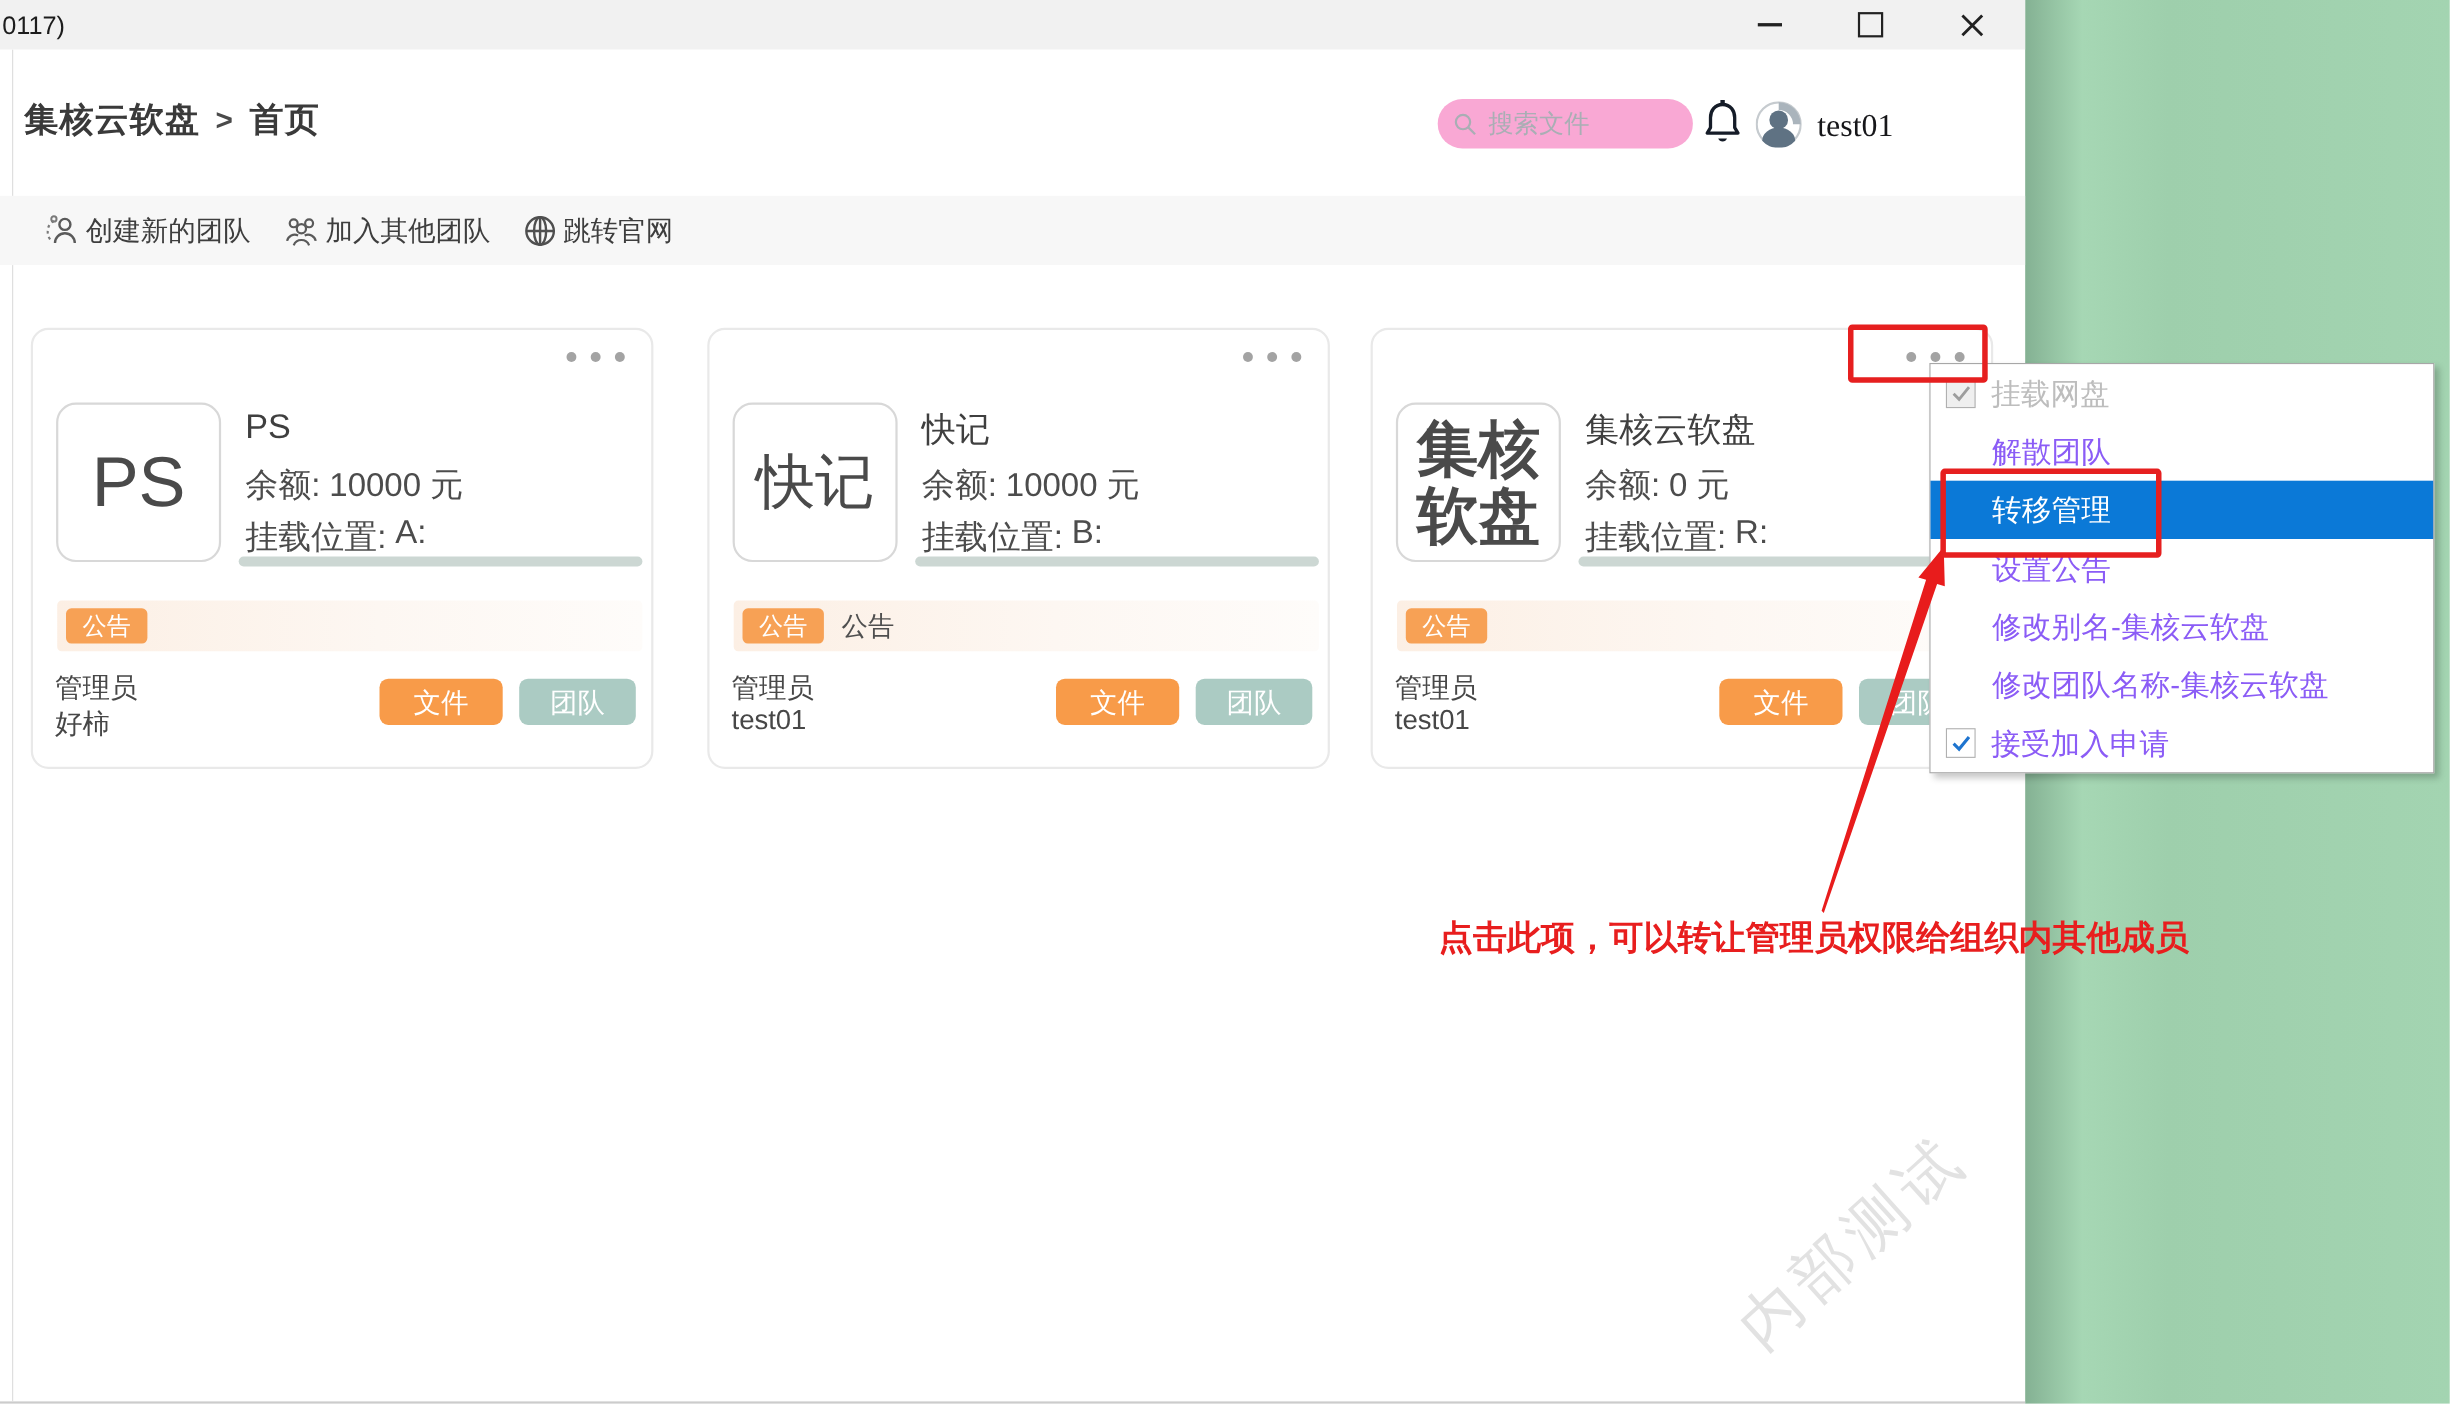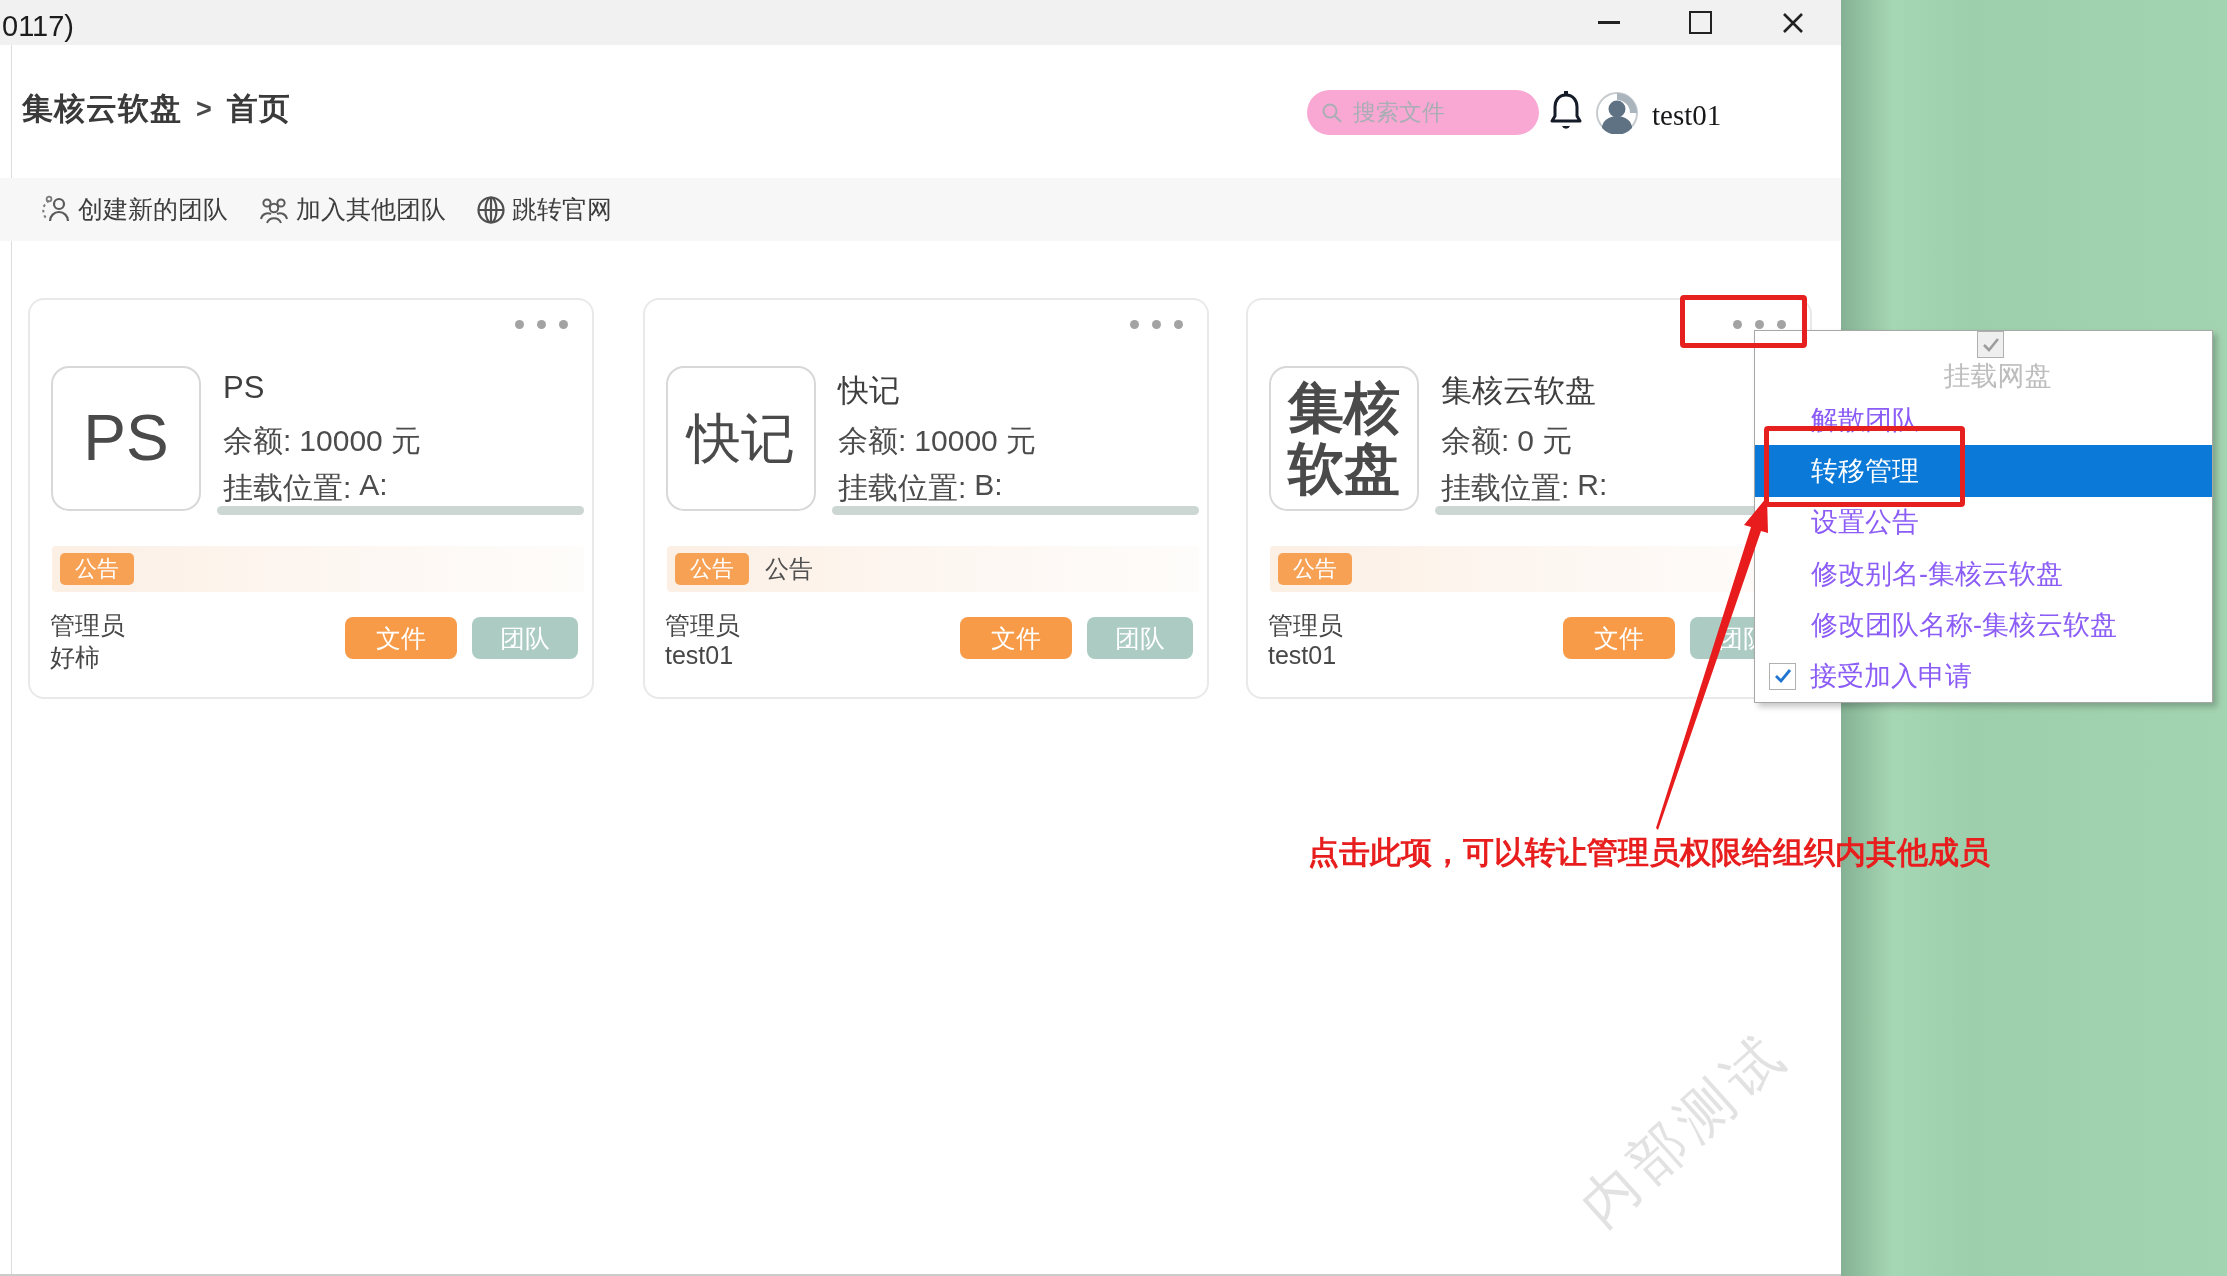--- a/index.html
+++ b/index.html
@@ -7,21 +7,21 @@
   .abs{position:absolute;}
   
   .desktop{left:1841px;top:0;width:386px;height:1276px;
     background:linear-gradient(90deg,#84b193 0px,#a6d7b4 52px,#9ecfac 130px,#a3d4b1 100%);}
   
   .app-window{left:0;top:0;width:1841px;height:1274px;background:#fff;
     border-bottom:2px solid #cccccc;}
   .left-edge{left:11px;top:45px;width:1px;height:1229px;background:#dcdcdc;}
   
   .titlebar{left:0;top:0;width:1841px;height:45px;background:#f1f1f1;}
-  .titlebar-text{left:2px;top:10px;font-size:29px;color:#1c1c1c;}
+  .titlebar-text{left:2px;top:10px;font-size:23px;color:#1c1c1c;}
   .winbtn{top:0;width:46px;height:45px;display:flex;align-items:center;justify-content:center;cursor:default;}
   .btn-min{left:1586px;} .btn-max{left:1677px;} .btn-close{left:1770px;}
   .glyph-min{width:22px;height:3px;background:#222;}
   .glyph-max{width:19px;height:19px;border:2.5px solid #222;}
   
   .breadcrumb{left:22px;top:88px;display:flex;align-items:center;gap:14px;
     font-size:31px;font-weight:600;color:#3a3a3a;letter-spacing:1px;}
   .crumb-sep{font-size:27px;font-weight:600;color:#4a4a4a;}
   .searchbox{left:1307px;top:90px;width:232px;height:45px;border-radius:23px;
     background:#f9a8d4;display:flex;align-items:center;padding:0 14px;box-sizing:border-box;gap:8px;}
@@ -62,21 +62,21 @@
   .btn-files{left:315px;width:112px;background:#f89b49;}
   .btn-team{left:442px;width:106px;background:#abcbc3;}
   
   .context-menu{left:1754px;top:330px;width:459px;height:373px;background:#fff;
     border:1px solid #a7a7a7;box-shadow:4px 4px 6px rgba(0,0,0,0.22);
     display:flex;flex-direction:column;box-sizing:border-box;z-index:20;}
   .menu-row{flex:1;display:flex;align-items:center;padding-left:14px;font-size:27px;cursor:default;}
   .menu-row .mi-label{margin-left:42px;}
   .menu-row.has-check .mi-label{margin-left:14px;}
   .menu-link{color:#8b5cf6;}
-  .menu-disabled{color:#bdbdbd;flex-direction:column;}
+  .menu-disabled{color:#bdbdbd;}
   .menu-highlight{background:#0b79d7;color:#fff;}
   .checkbox{width:27px;height:27px;border:1px solid #b0b0b0;box-sizing:border-box;
     display:flex;align-items:center;justify-content:center;background:#fff;}
   .checkbox.gray{background:#efefef;}
   
   .red-box{border:5px solid #e61f1f;border-radius:4px;z-index:30;pointer-events:none;}
   .red-box1{left:1680px;top:295px;width:117px;height:43px;}
   .red-box2{left:1764px;top:426px;width:191px;height:71px;}
   .arrow-svg{left:0;top:0;width:2227px;height:1276px;z-index:29;pointer-events:none;}
   .callout{left:1308px;top:832px;font-size:31px;font-weight:bold;color:#e81e1e;z-index:31;white-space:nowrap;}

